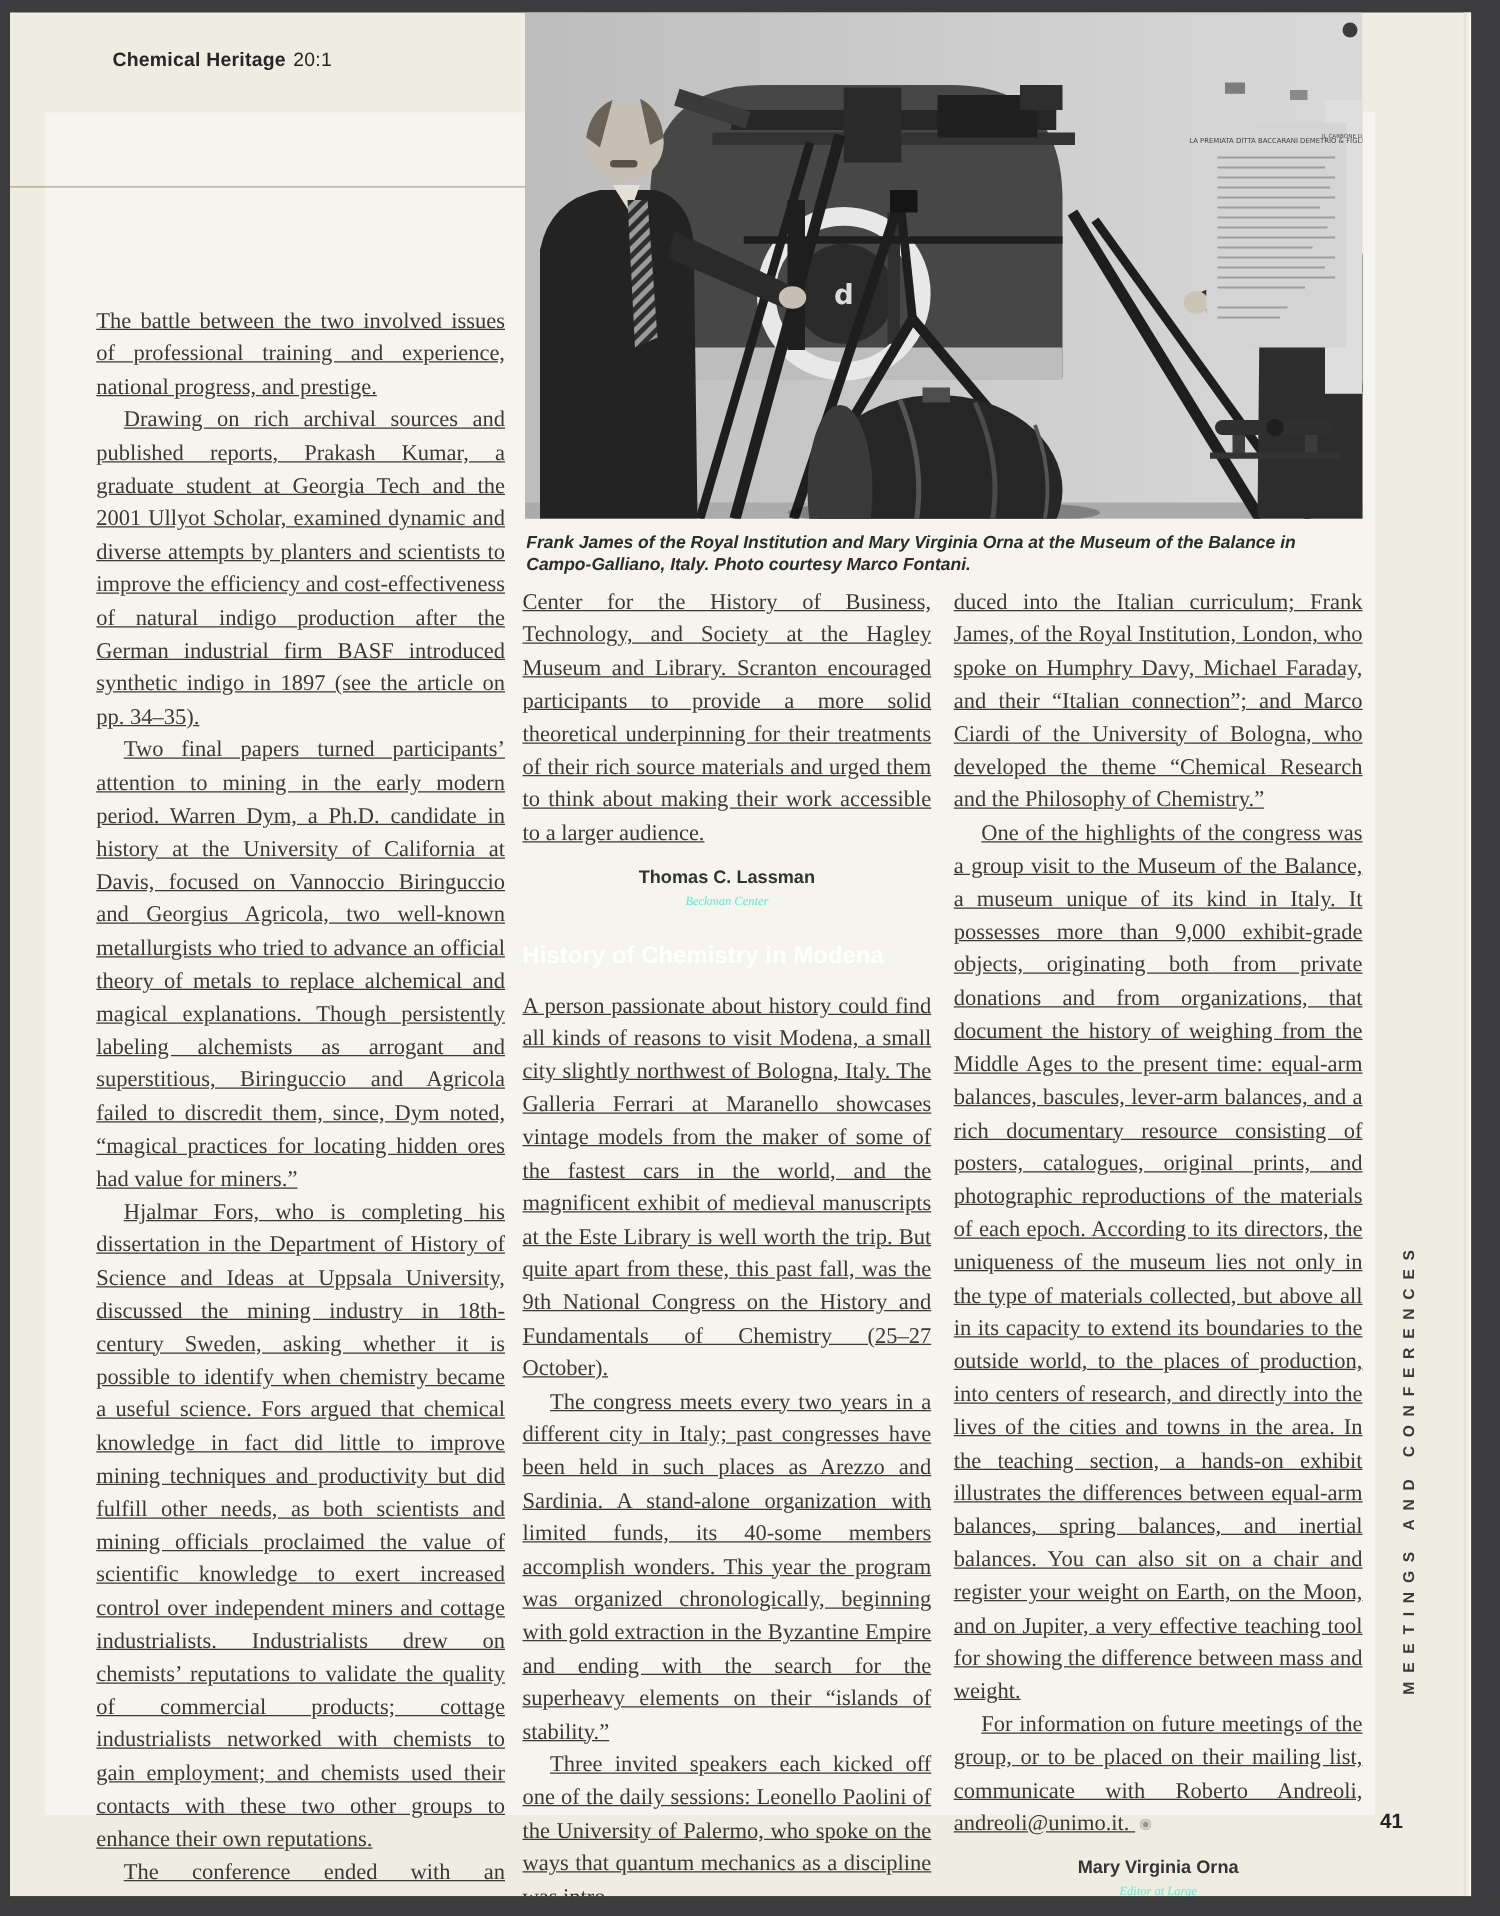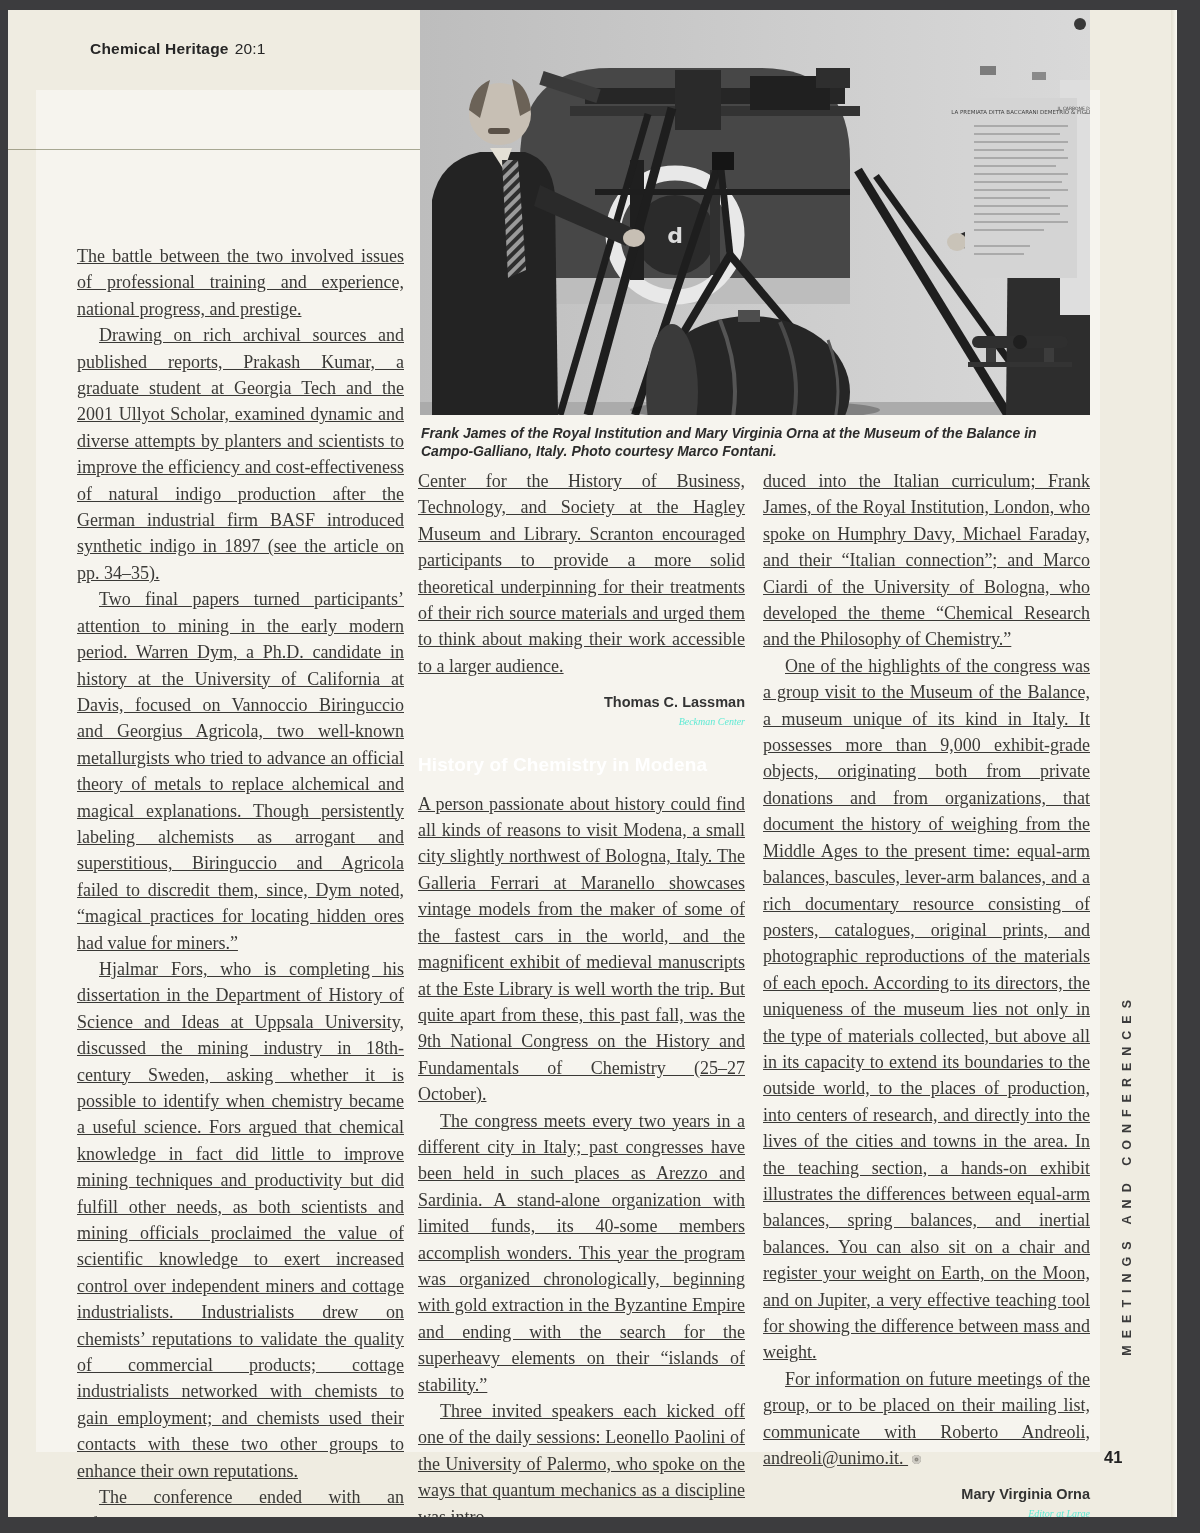--- a/index.html
+++ b/index.html
@@ -47,21 +47,21 @@
   .col-left{left:77px;top:243px;}
   .col-middle{left:418px;top:468px;}
   .col-right{left:763px;top:468px;}
   .body-p{margin:0;text-decoration:underline;}
   .body-p.indent{text-indent:22px;}
   .section-heading{
     font-family:"Liberation Sans", sans-serif;
     font-size:19px;color:#ffffff;margin:20px 0 12px 0;
     letter-spacing:.1px;text-align:left;
   }
-  .byline{margin:14px 0 2px 0;text-align:right;}
+  .byline{margin:14px 0 2px 0;text-align:center;}
   .byline-name{
     font-family:"Liberation Sans", sans-serif;font-weight:bold;
     font-size:14.5px;color:#333;line-height:19px;
   }
   .byline-role{font-style:italic;font-size:10px;color:#5eead4;line-height:20px;}
   .end-ornament{
     display:inline-block;width:9px;height:9px;border-radius:50%;
     background:#b7b4ac;box-shadow:inset 0 0 0 2.5px #cfccc4, inset 0 0 0 4px #8f8c84;
     vertical-align:baseline;margin-left:4px;
   }

